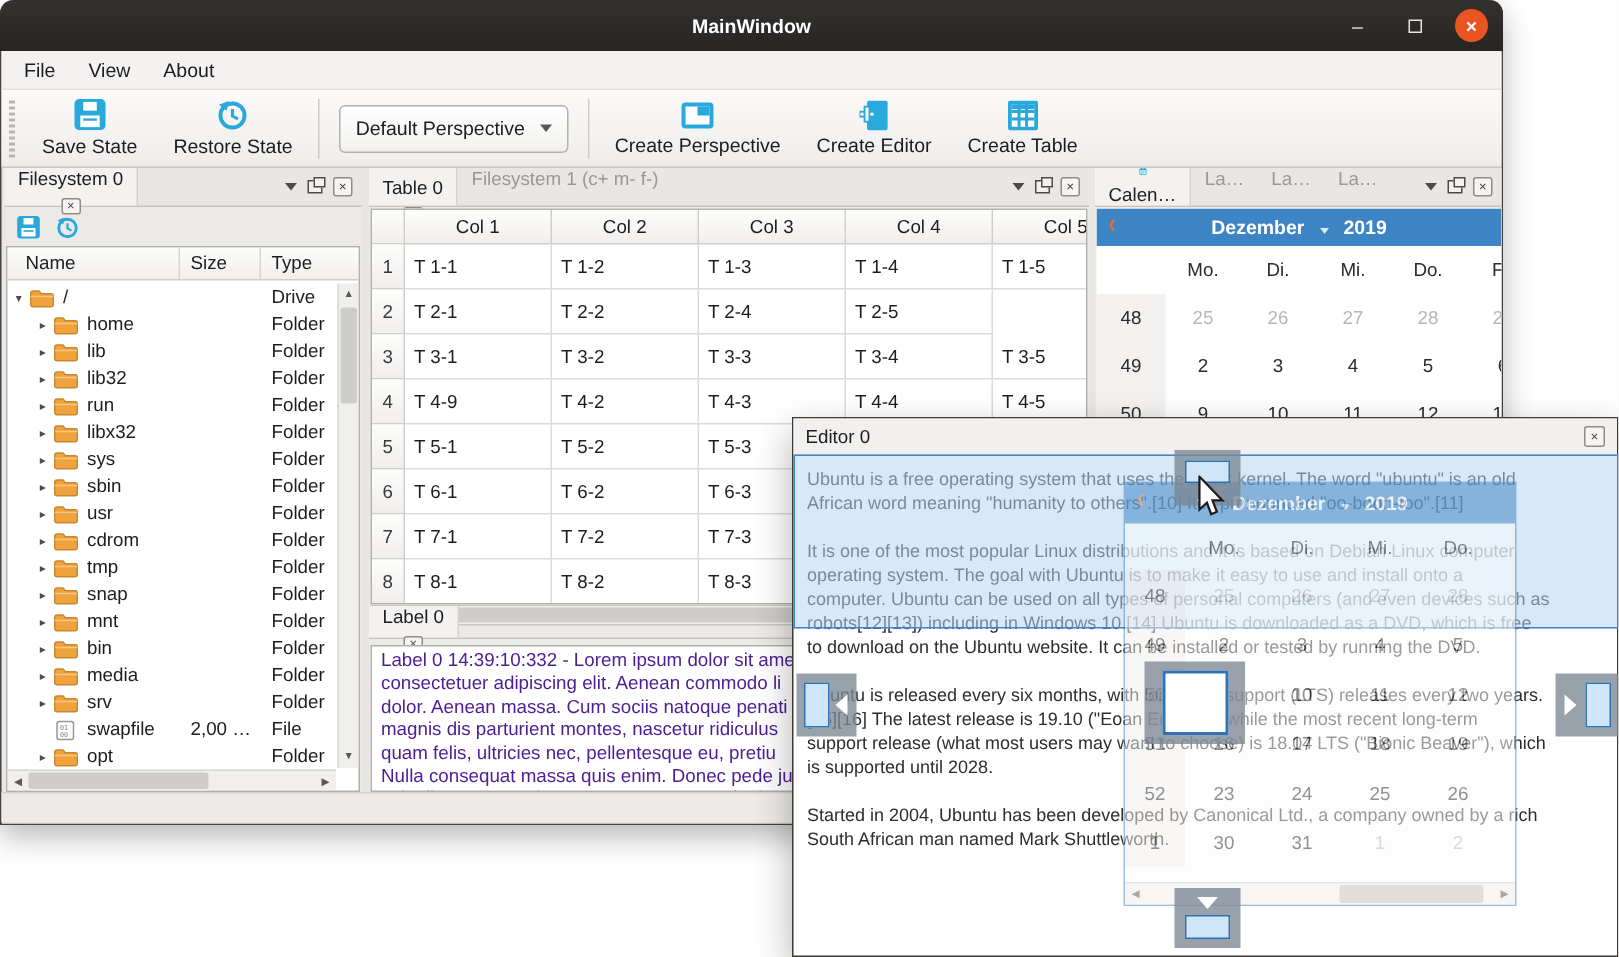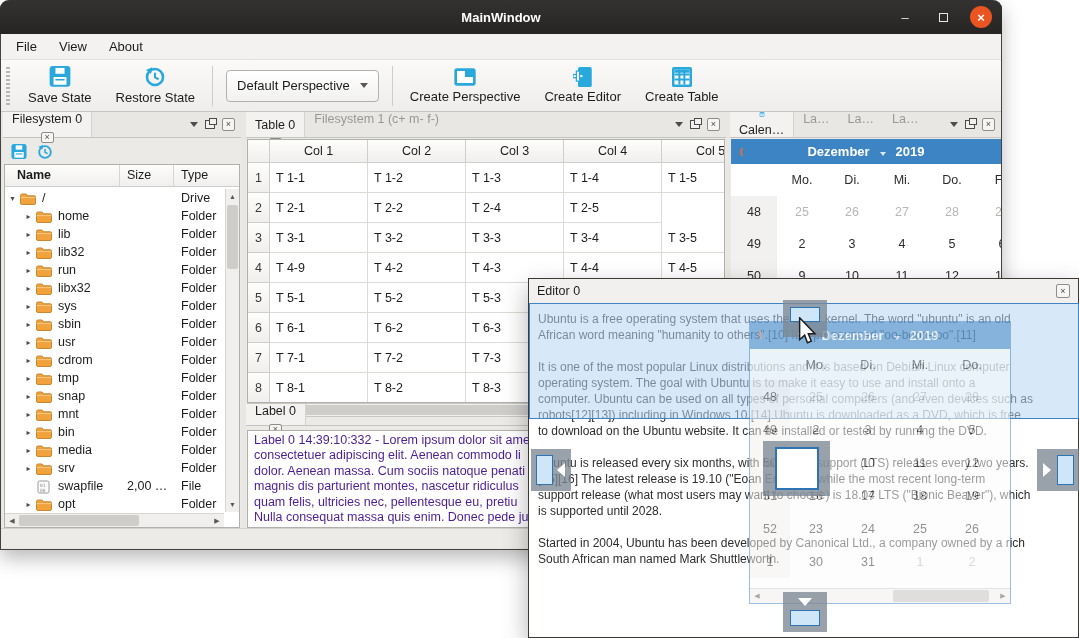--- a/index.html
+++ b/index.html
@@ -50,21 +50,21 @@
   .float-ic:after{content:"";position:absolute;right:-3px;top:-3px;width:6px;height:5px;border:1px solid #4d4b49;background:#f3f1ef;}
   .x-btn{width:13px;height:13px;border:1px solid #8f8d8a;border-radius:2px;display:flex;align-items:center;
     justify-content:center;font-size:9px;color:#4d4b49;background:#f6f5f3;line-height:1;}
 
   
   #left-dock{left:2px;top:112px;width:238px;height:416px;}
   .mini-toolbar{position:absolute;left:0;top:27px;width:100%;height:25px;display:flex;align-items:center;gap:10px;padding-left:8px;}
   .fs-panel{position:absolute;left:1px;top:52px;right:1px;bottom:0;background:#fff;border:1px solid #b2b0ad;overflow:hidden;}
   .fs-header{position:relative;height:22px;background:linear-gradient(#fdfdfc,#f1efed);border-bottom:1px solid #d0cecb;font-size:12.5px;color:#1d1d1d;}
   .fs-header span{position:absolute;top:3px;}
-  .fs-h-name{left:12px;font-weight:bold;}.fs-h-size{left:122px;}.fs-h-type{left:176px;}
+  .fs-h-name{left:12px;}.fs-h-size{left:122px;}.fs-h-type{left:176px;}
   .fs-header i{position:absolute;top:0;bottom:0;width:1px;background:#d8d6d3;}
   .fs-rows{position:absolute;left:0;top:24px;right:15px;bottom:15px;overflow:hidden;}
   .fs-row{position:relative;display:flex;align-items:center;height:18px;font-size:12.5px;color:#1d1d1d;}
   .fs-row .caret{width:15px;text-align:center;font-size:8px;color:#4d4b49;flex:0 0 auto;}
   .fs-row.child .caret{margin-left:16px;}
   .tree-ic{width:17px;height:13px;flex:0 0 auto;position:relative;}
   .fs-row:not(.file) .ic-file{display:none;}
   .fs-name{padding-left:5px;white-space:pre;}
   .fs-size{position:absolute;left:122px;white-space:pre;}
   .fs-type{position:absolute;left:176px;white-space:pre;}

